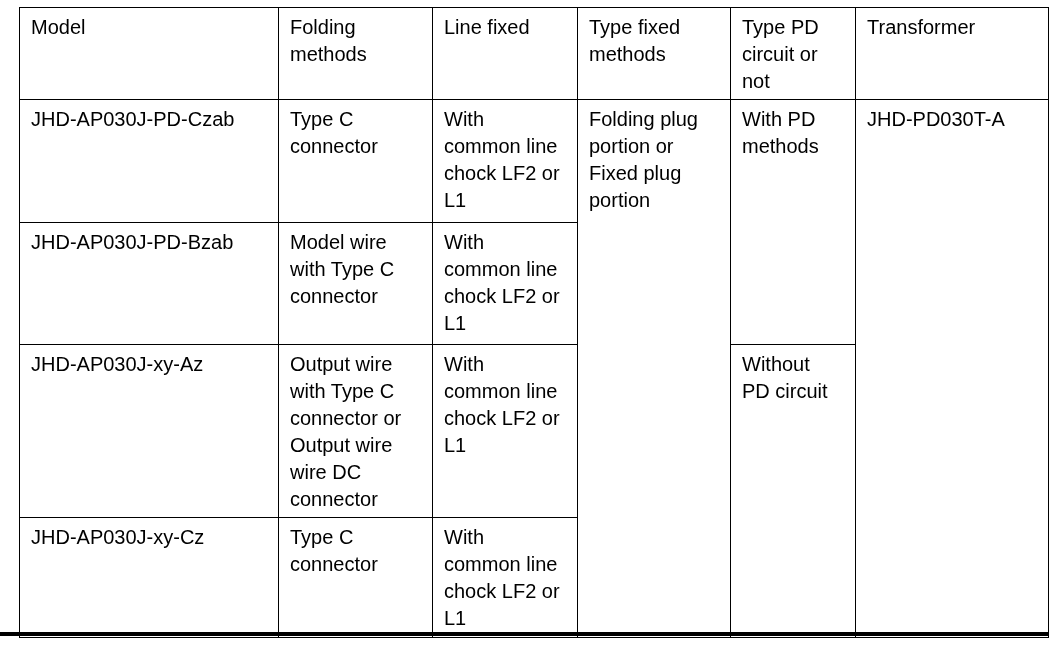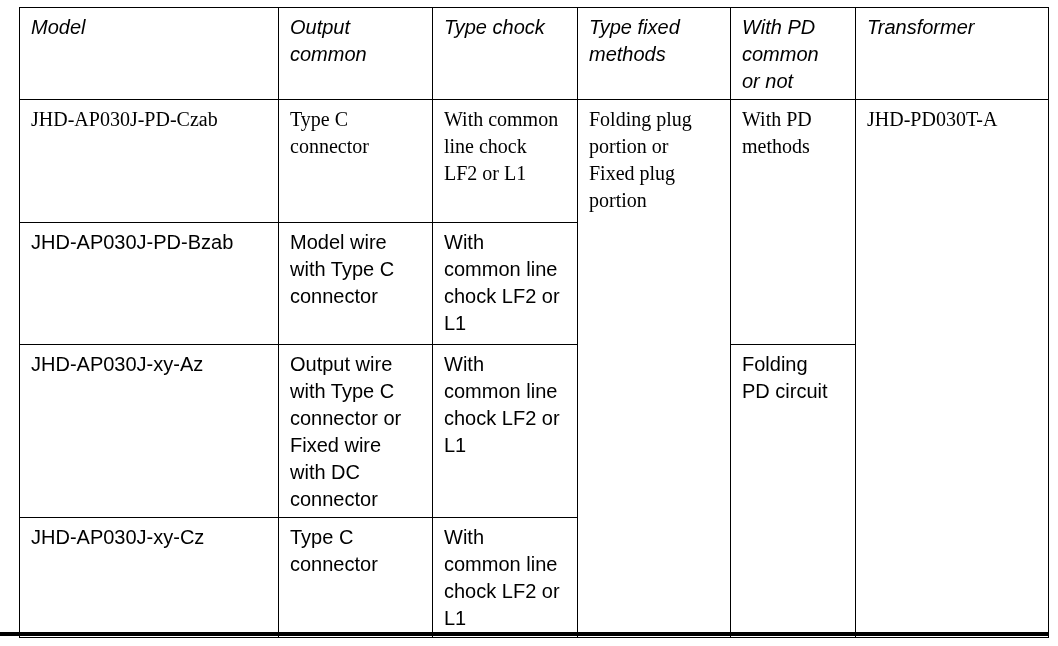--- a/index.html
+++ b/index.html
@@ -21,22 +21,22 @@
   table.spec-table td {
     border: 1px solid #000000;
     vertical-align: top;
     padding: 6px 16px 4px 11px;
     font-size: 20px;
     line-height: 27px;
     color: #000000;
     word-wrap: normal;
     overflow: hidden;
   }
-  tr.row-header  { height: 90px; font-style: italic; }
-  tr.row-1 { height: 123px; font-family: Liberation Serif, serif; }
+  tr.row-header  { height: 90px; }
+  tr.row-1 { height: 123px; }
   tr.row-2 { height: 122px; }
   tr.row-3 { height: 173px; }
   tr.row-4 { height: 120px; }
   .bottom-rule {
     position: absolute;
     left: 0; top: 632px;
     width: 1048px; height: 4px;
     background: #000000;
   }
 </style>
@@ -51,47 +51,47 @@
       <col style="width:154px">
       <col style="width:145px">
       <col style="width:153px">
       <col style="width:125px">
       <col style="width:193px">
     </colgroup>
 
     <tbody>
         <tr class="row-header">
       <td>Model</td>
-      <td>Output common</td>
-      <td>Type chock</td>
+      <td>Folding methods</td>
+      <td>Line fixed</td>
       <td>Type fixed methods</td>
-      <td>With PD common or not</td>
+      <td>Type PD circuit or not</td>
       <td>Transformer</td>
     </tr>
 
     <tr class="row-1">
       <td>JHD-AP030J-PD-Czab</td>
       <td>Type C connector</td>
       <td>With common line chock LF2 or L1</td>
       <td rowspan="4">Folding plug portion or Fixed plug portion</td>
       <td rowspan="2">With PD methods</td>
       <td rowspan="4">JHD-PD030T-A</td>
     </tr>
 
     <tr class="row-2">
       <td>JHD-AP030J-PD-Bzab</td>
       <td>Model wire with Type C connector</td>
       <td>With common line chock LF2 or L1</td>
     </tr>
 
     <tr class="row-3">
       <td>JHD-AP030J-xy-Az</td>
-      <td>Output wire with Type C connector or Fixed wire with DC connector</td>
+      <td>Output wire with Type C connector or Output wire wire DC connector</td>
       <td>With common line chock LF2 or L1</td>
-      <td rowspan="2">Folding PD circuit</td>
+      <td rowspan="2">Without PD circuit</td>
     </tr>
 
     <tr class="row-4">
       <td>JHD-AP030J-xy-Cz</td>
       <td>Type C connector</td>
       <td>With common line chock LF2 or L1</td>
     </tr>
   </tbody>
     </table>
 

